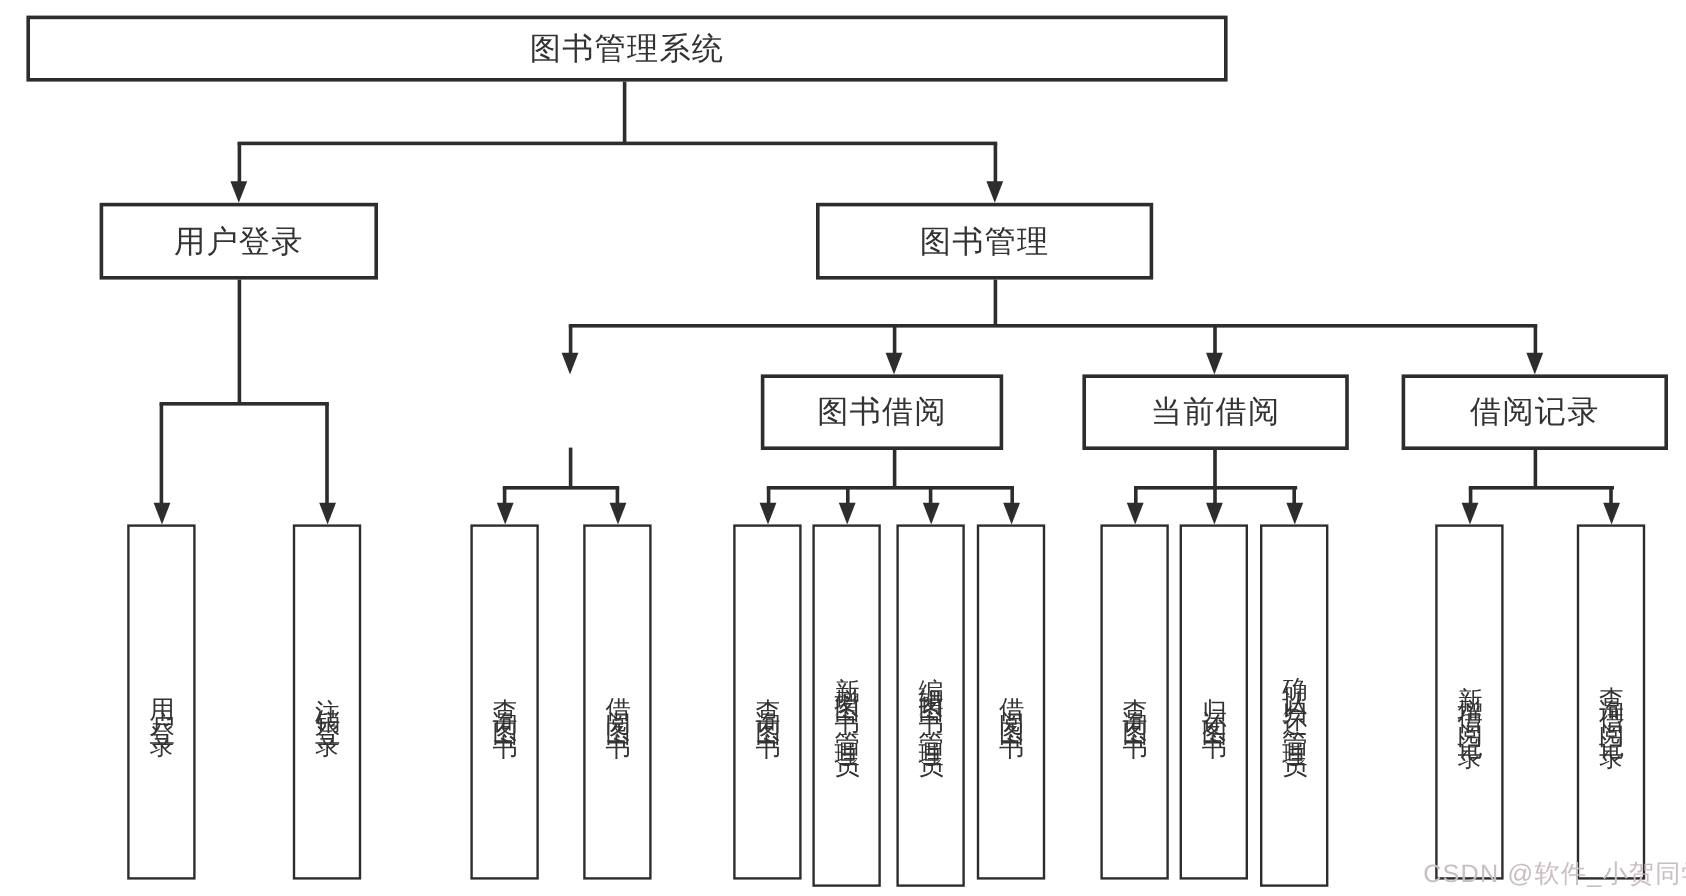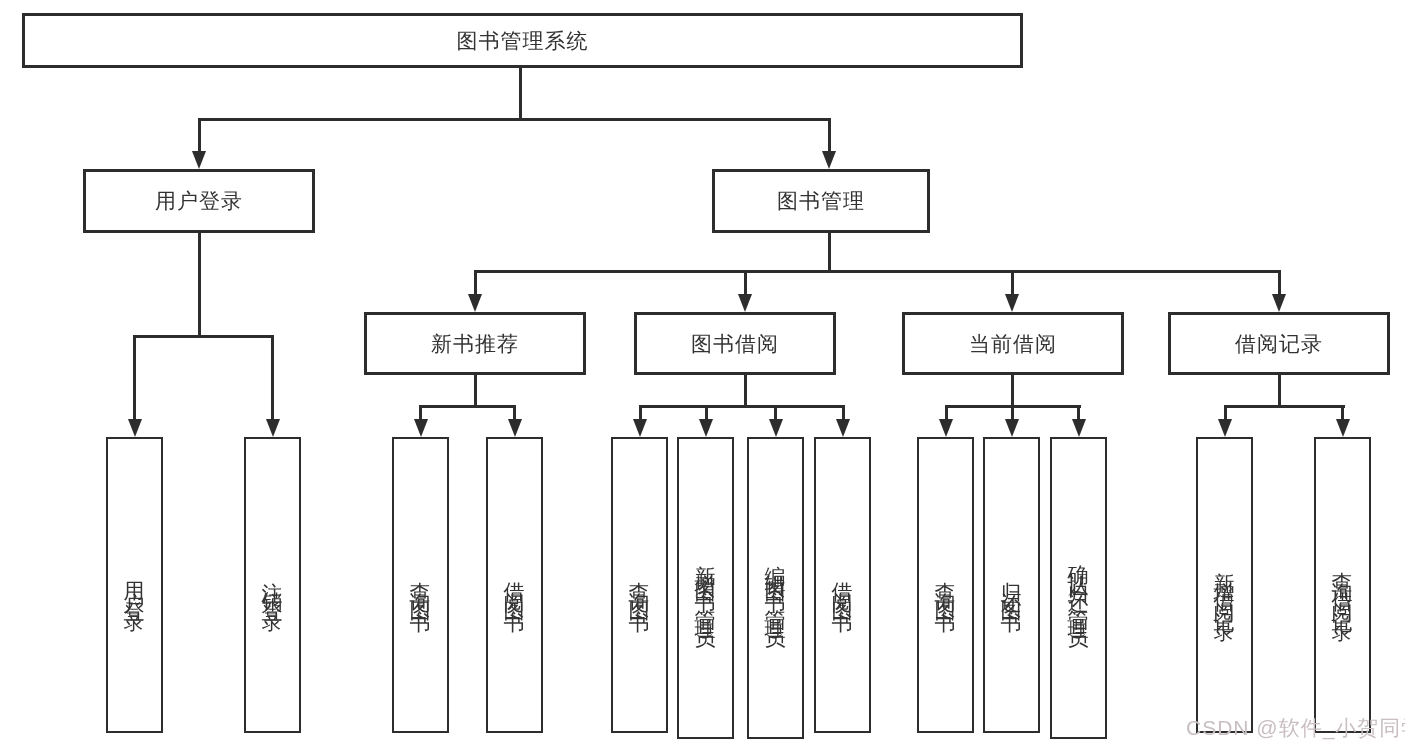--- a/index.html
+++ b/index.html
@@ -13,21 +13,21 @@
     overflow: hidden;
   }
   
   .box {
     position: absolute;
     background: #ffffff;
     border: 3px solid #2d2d2d;
     display: flex;
     align-items: center;
     justify-content: center;
-    font-size: 21px;
+    font-size: 26px;
     color: #333333;
     letter-spacing: 1px;
     z-index: 2;
   }
   
   .vbox {
     position: absolute;
     width: 57px;
     height: 296px;
     background: #ffffff;
@@ -83,21 +83,21 @@
   <div class="vl" style="left:518.5px; top:66px; height:53px;"></div>
   <div class="hl" style="left:197.5px; top:117.5px; width:633px;"></div>
   <div class="vl" style="left:197.5px; top:119px; height:34px;"></div>
   <div class="tri" style="left:192px; top:151px;"></div>
   <div class="vl" style="left:827.5px; top:119px; height:34px;"></div>
   <div class="tri" style="left:822px; top:151px;"></div>
 
   <div class="box" style="left:83px; top:169px; width:232px; height:64px;">
     <span>用户登录</span>
   </div>
-  <div class="box" style="left:712px; top:169px; width:218px; height:64px;">
+  <div class="box" style="left:680px; top:169px; width:281px; height:64px;">
     <span>图书管理</span>
   </div>
 
   <div class="vl" style="left:197.5px; top:231px; height:105px;"></div>
   <div class="hl" style="left:133px; top:334.5px; width:141px;"></div>
   <div class="vl" style="left:133px; top:336px; height:85px;"></div>
   <div class="tri" style="left:127.5px; top:419px;"></div>
   <div class="vl" style="left:271px; top:336px; height:85px;"></div>
   <div class="tri" style="left:265.5px; top:419px;"></div>
 
@@ -105,23 +105,20 @@
   <div class="hl" style="left:473.5px; top:269.5px; width:807px;"></div>
   <div class="vl" style="left:473.5px; top:271px; height:25px;"></div>
   <div class="tri" style="left:468px; top:294px;"></div>
   <div class="vl" style="left:743.5px; top:271px; height:25px;"></div>
   <div class="tri" style="left:738px; top:294px;"></div>
   <div class="vl" style="left:1010.5px; top:271px; height:25px;"></div>
   <div class="tri" style="left:1005px; top:294px;"></div>
   <div class="vl" style="left:1277.5px; top:271px; height:25px;"></div>
   <div class="tri" style="left:1272px; top:294px;"></div>
 
-  <div class="box" style="left:364px; top:312px; width:222px; height:63px;">
-    <span>新书推荐</span>
-  </div>
   <div class="box" style="left:634px; top:312px; width:202px; height:63px;">
     <span>图书借阅</span>
   </div>
   <div class="box" style="left:1168px; top:312px; width:222px; height:63px;">
     <span>借阅记录</span>
   </div>
   <div class="box" style="left:902px; top:312px; width:222px; height:63px;">
     <span>当前借阅</span>
   </div>
 

